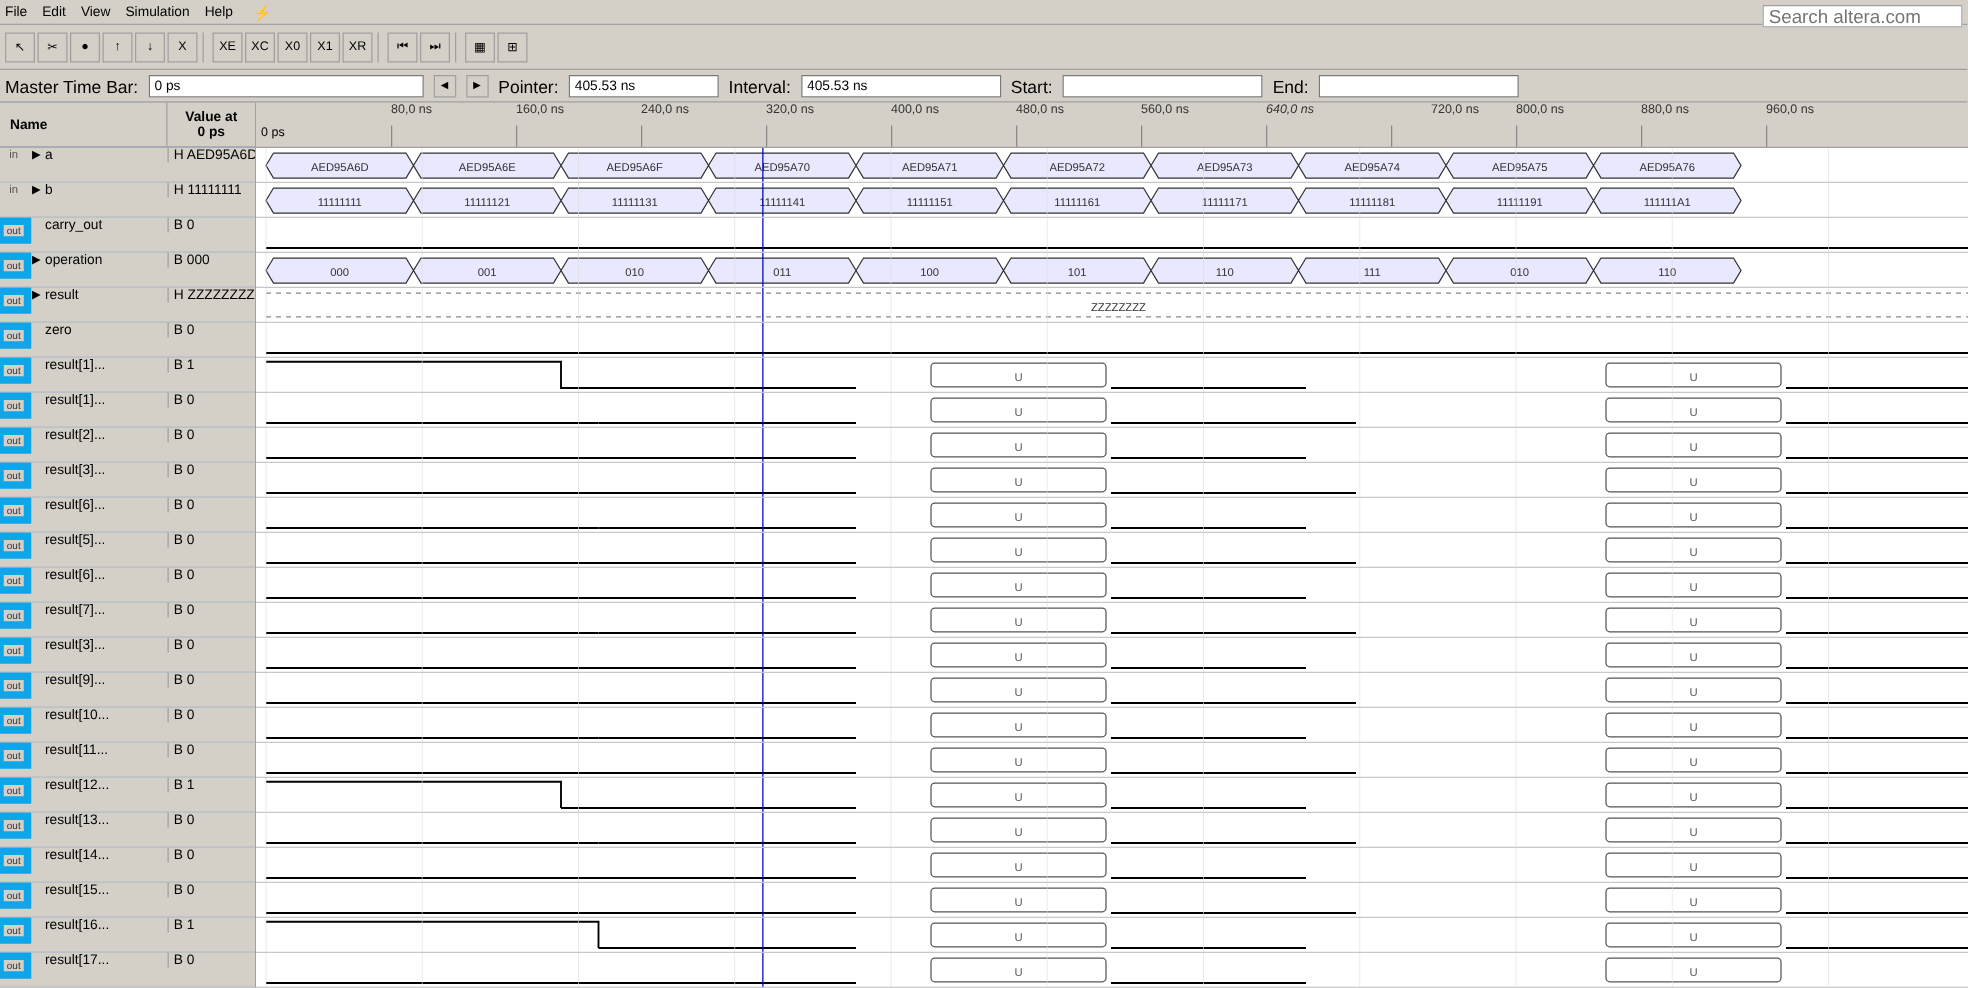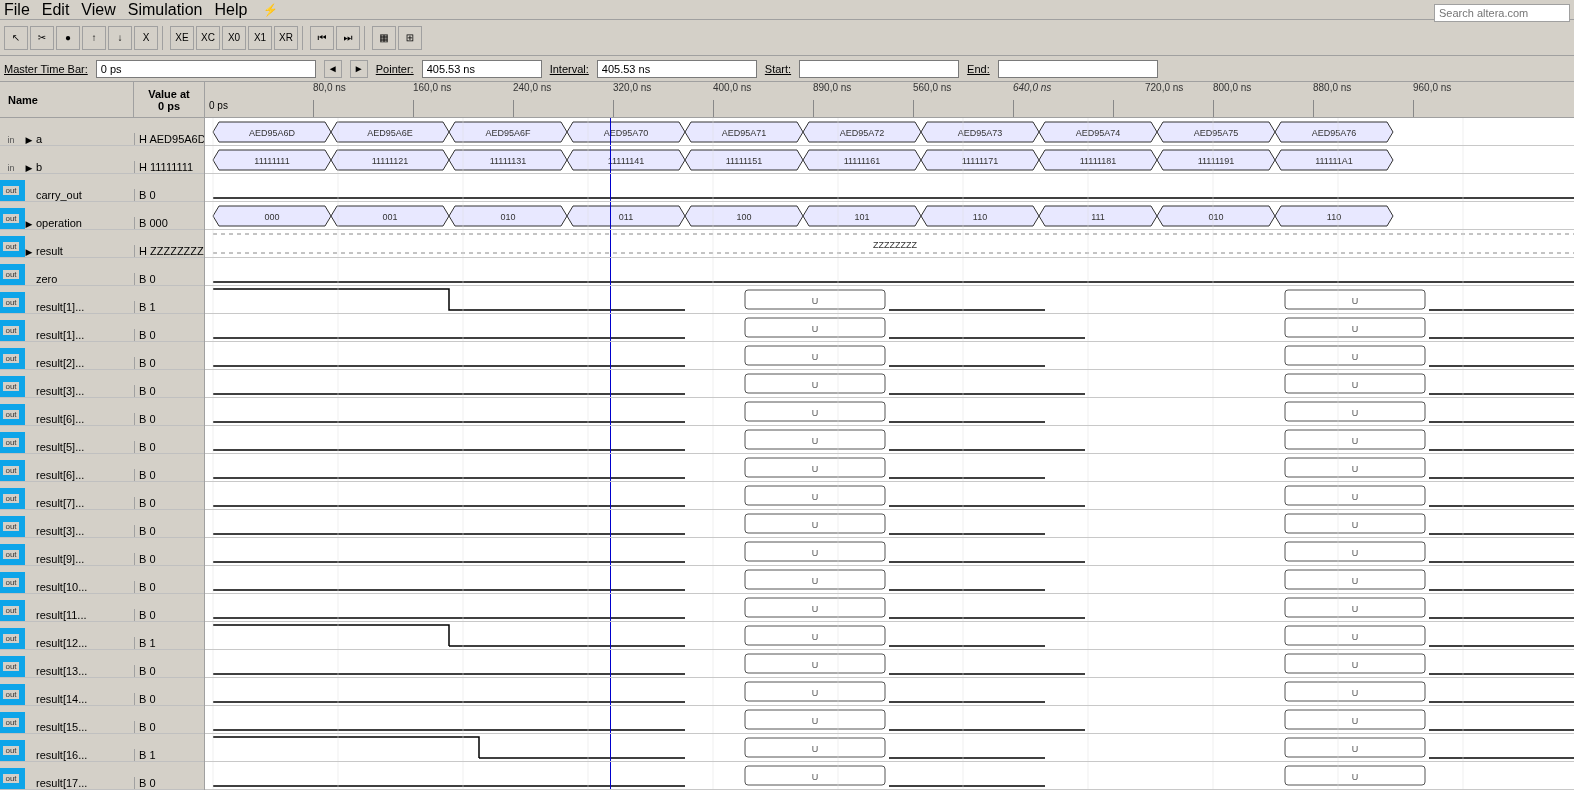--- a/index.html
+++ b/index.html
@@ -8,21 +8,21 @@
     
     .menubar {
       background: #d4d0c8;
       height: 20px;
       display: flex;
       align-items: center;
       padding: 2px 4px;
       border-bottom: 1px solid #a0a0a0;
       gap: 12px;
     }
-    .menubar span { font-size: 16px; cursor: pointer; }
+    .menubar span { font-size: 11px; cursor: pointer; }
 
     
     .toolbar {
       background: #d4d0c8;
       height: 36px;
       display: flex;
       align-items: center;
       padding: 2px 4px;
       border-bottom: 1px solid #a0a0a0;
       gap: 2px;
@@ -40,21 +40,21 @@
     
     .timebar {
       background: #d4d0c8;
       height: 26px;
       display: flex;
       align-items: center;
       padding: 2px 4px;
       border-bottom: 1px solid #a0a0a0;
       gap: 8px;
     }
-    .timebar label { font-size: 11px; white-space: nowrap; text-decoration: underline; }
+    .timebar label { font-size: 14px; white-space: nowrap; }
     .timebar input {
       height: 18px;
       border: 1px solid #7a7a7a;
       background: white;
       padding: 0 4px;
       font-size: 11px;
     }
     .timebar-nav {
       width: 18px; height: 18px;
       background: #d4d0c8;
@@ -106,21 +106,21 @@
     }
 
     .signal-list {
       overflow-y: auto;
       flex: 1;
     }
 
     .signal-row {
       display: flex;
       height: 28px;
-      align-items: flex-end;
+      align-items: flex-start;
       border-bottom: 1px solid #c0c0c0;
       background: #d4d0c8;
     }
 
     .signal-icon {
       width: 22px;
       display: flex;
       align-items: center;
       justify-content: center;
       flex-shrink: 0;
@@ -240,21 +240,21 @@
 <body>
 
 <div class="menubar">
   <span>File</span>
   <span>Edit</span>
   <span>View</span>
   <span>Simulation</span>
   <span>Help</span>
   <span style="font-size:12px; color:#555; margin-left:4px;">⚡</span>
   <div class="search-bar">
-    <input type="text" style="position: static; width: 136px; height: 18px; border: 1px solid rgb(160, 160, 160); font-size: 11px;" placeholder="Search altera.com">
+    <input type="text" style="position: static; width: 160px; height: 18px; border: 1px solid rgb(160, 160, 160); font-size: 15px;" placeholder="Search altera.com">
   </div>
 </div>
 
 <div class="toolbar">
   <button class="toolbar-btn">↖</button>
   <button class="toolbar-btn">✂</button>
   <button class="toolbar-btn">●</button>
   <button class="toolbar-btn">↑</button>
   <button class="toolbar-btn">↓</button>
   <button class="toolbar-btn">X</button>
@@ -498,21 +498,21 @@
       <span class="time-tick" style="left: 108px;">80,0 ns</span>
           <div class="time-tick-line" style="left: 108px;"></div>
           <span class="time-tick" style="left: 208px;">160,0 ns</span>
           <div class="time-tick-line" style="left: 208px;"></div>
           <span class="time-tick" style="left: 308px;">240,0 ns</span>
           <div class="time-tick-line" style="left: 308px;"></div>
           <span class="time-tick" style="left: 408px;">320,0 ns</span>
           <div class="time-tick-line" style="left: 408px;"></div>
           <span class="time-tick" style="left: 508px;">400,0 ns</span>
           <div class="time-tick-line" style="left: 508px;"></div>
-          <span class="time-tick" style="left: 608px;">890,0 ns</span>
+          <span class="time-tick" style="left: 608px;">480,0 ns</span>
           <div class="time-tick-line" style="left: 608px;"></div>
           <span class="time-tick" style="left: 708px;">560,0 ns</span>
           <div class="time-tick-line" style="left: 708px;"></div>
           <span class="time-tick" style="left: 808px; font-style: italic;">640,0 ns</span>
           <div class="time-tick-line" style="left: 808px;"></div>
           <span class="time-tick" style="left: 940px;">720,0 ns</span>
           <div class="time-tick-line" style="left: 908px;"></div>
           <span class="time-tick" style="left: 1008px;">800,0 ns</span>
           <div class="time-tick-line" style="left: 1008px;"></div>
           <span class="time-tick" style="left: 1108px;">880,0 ns</span>

